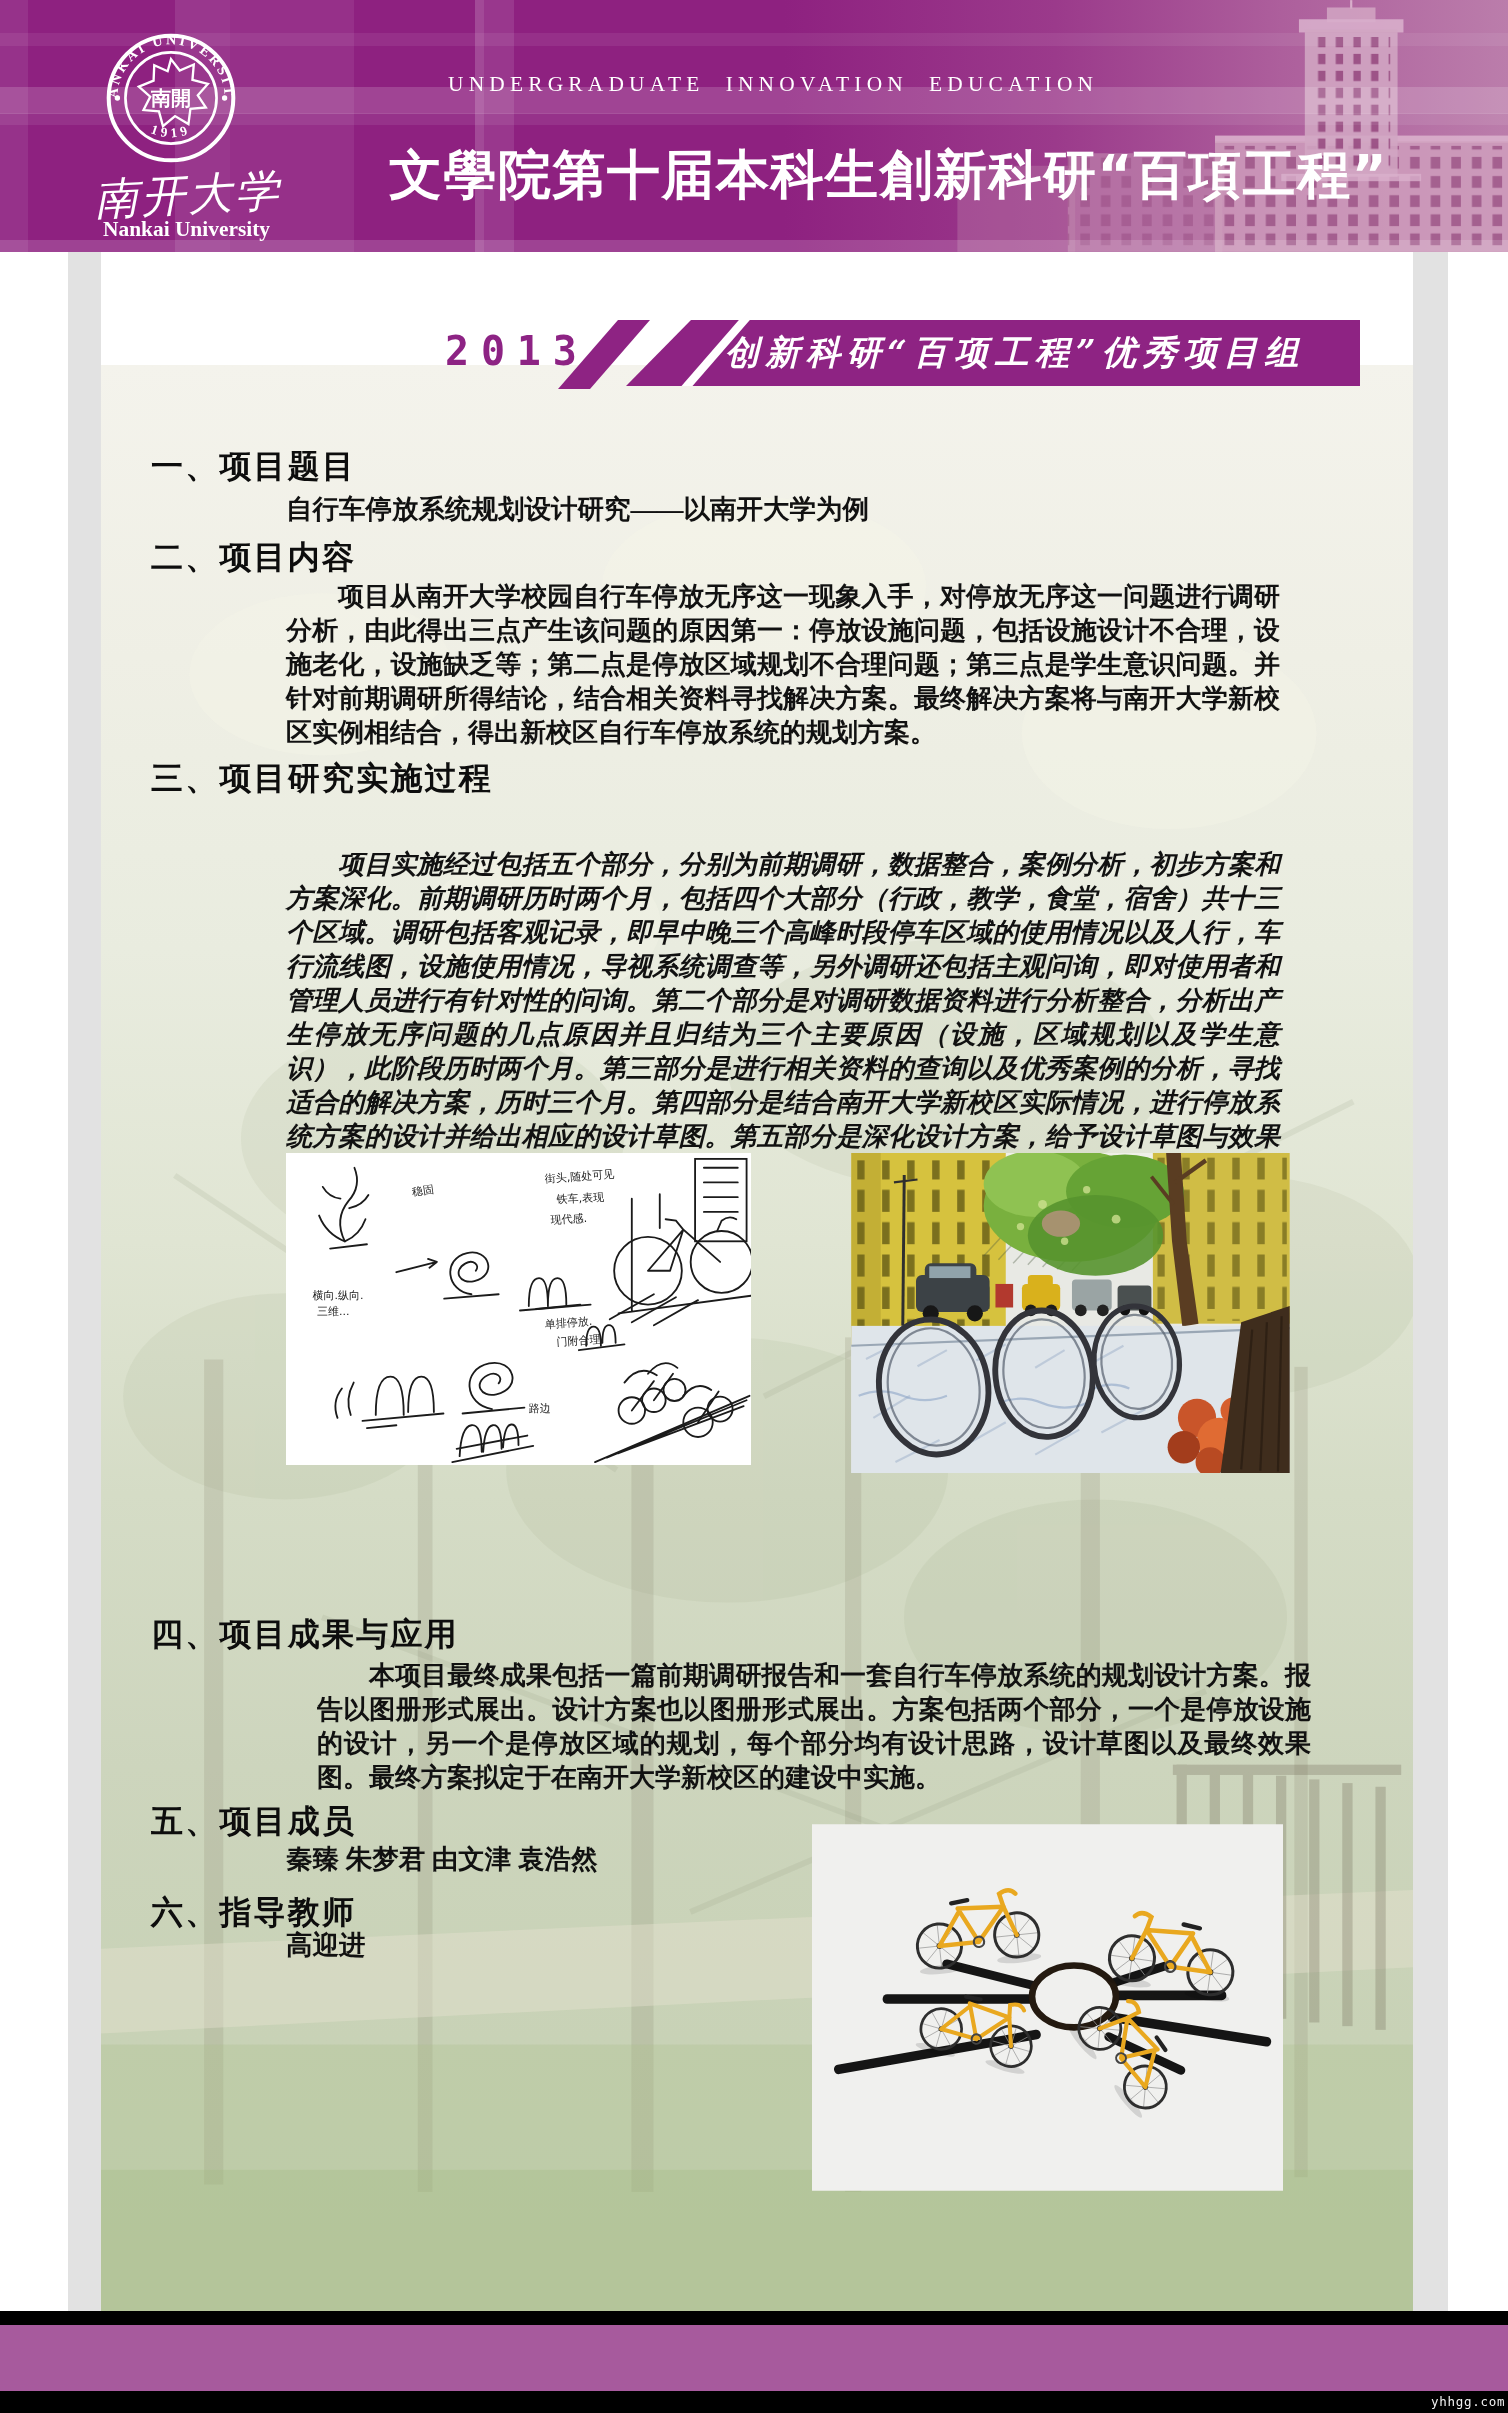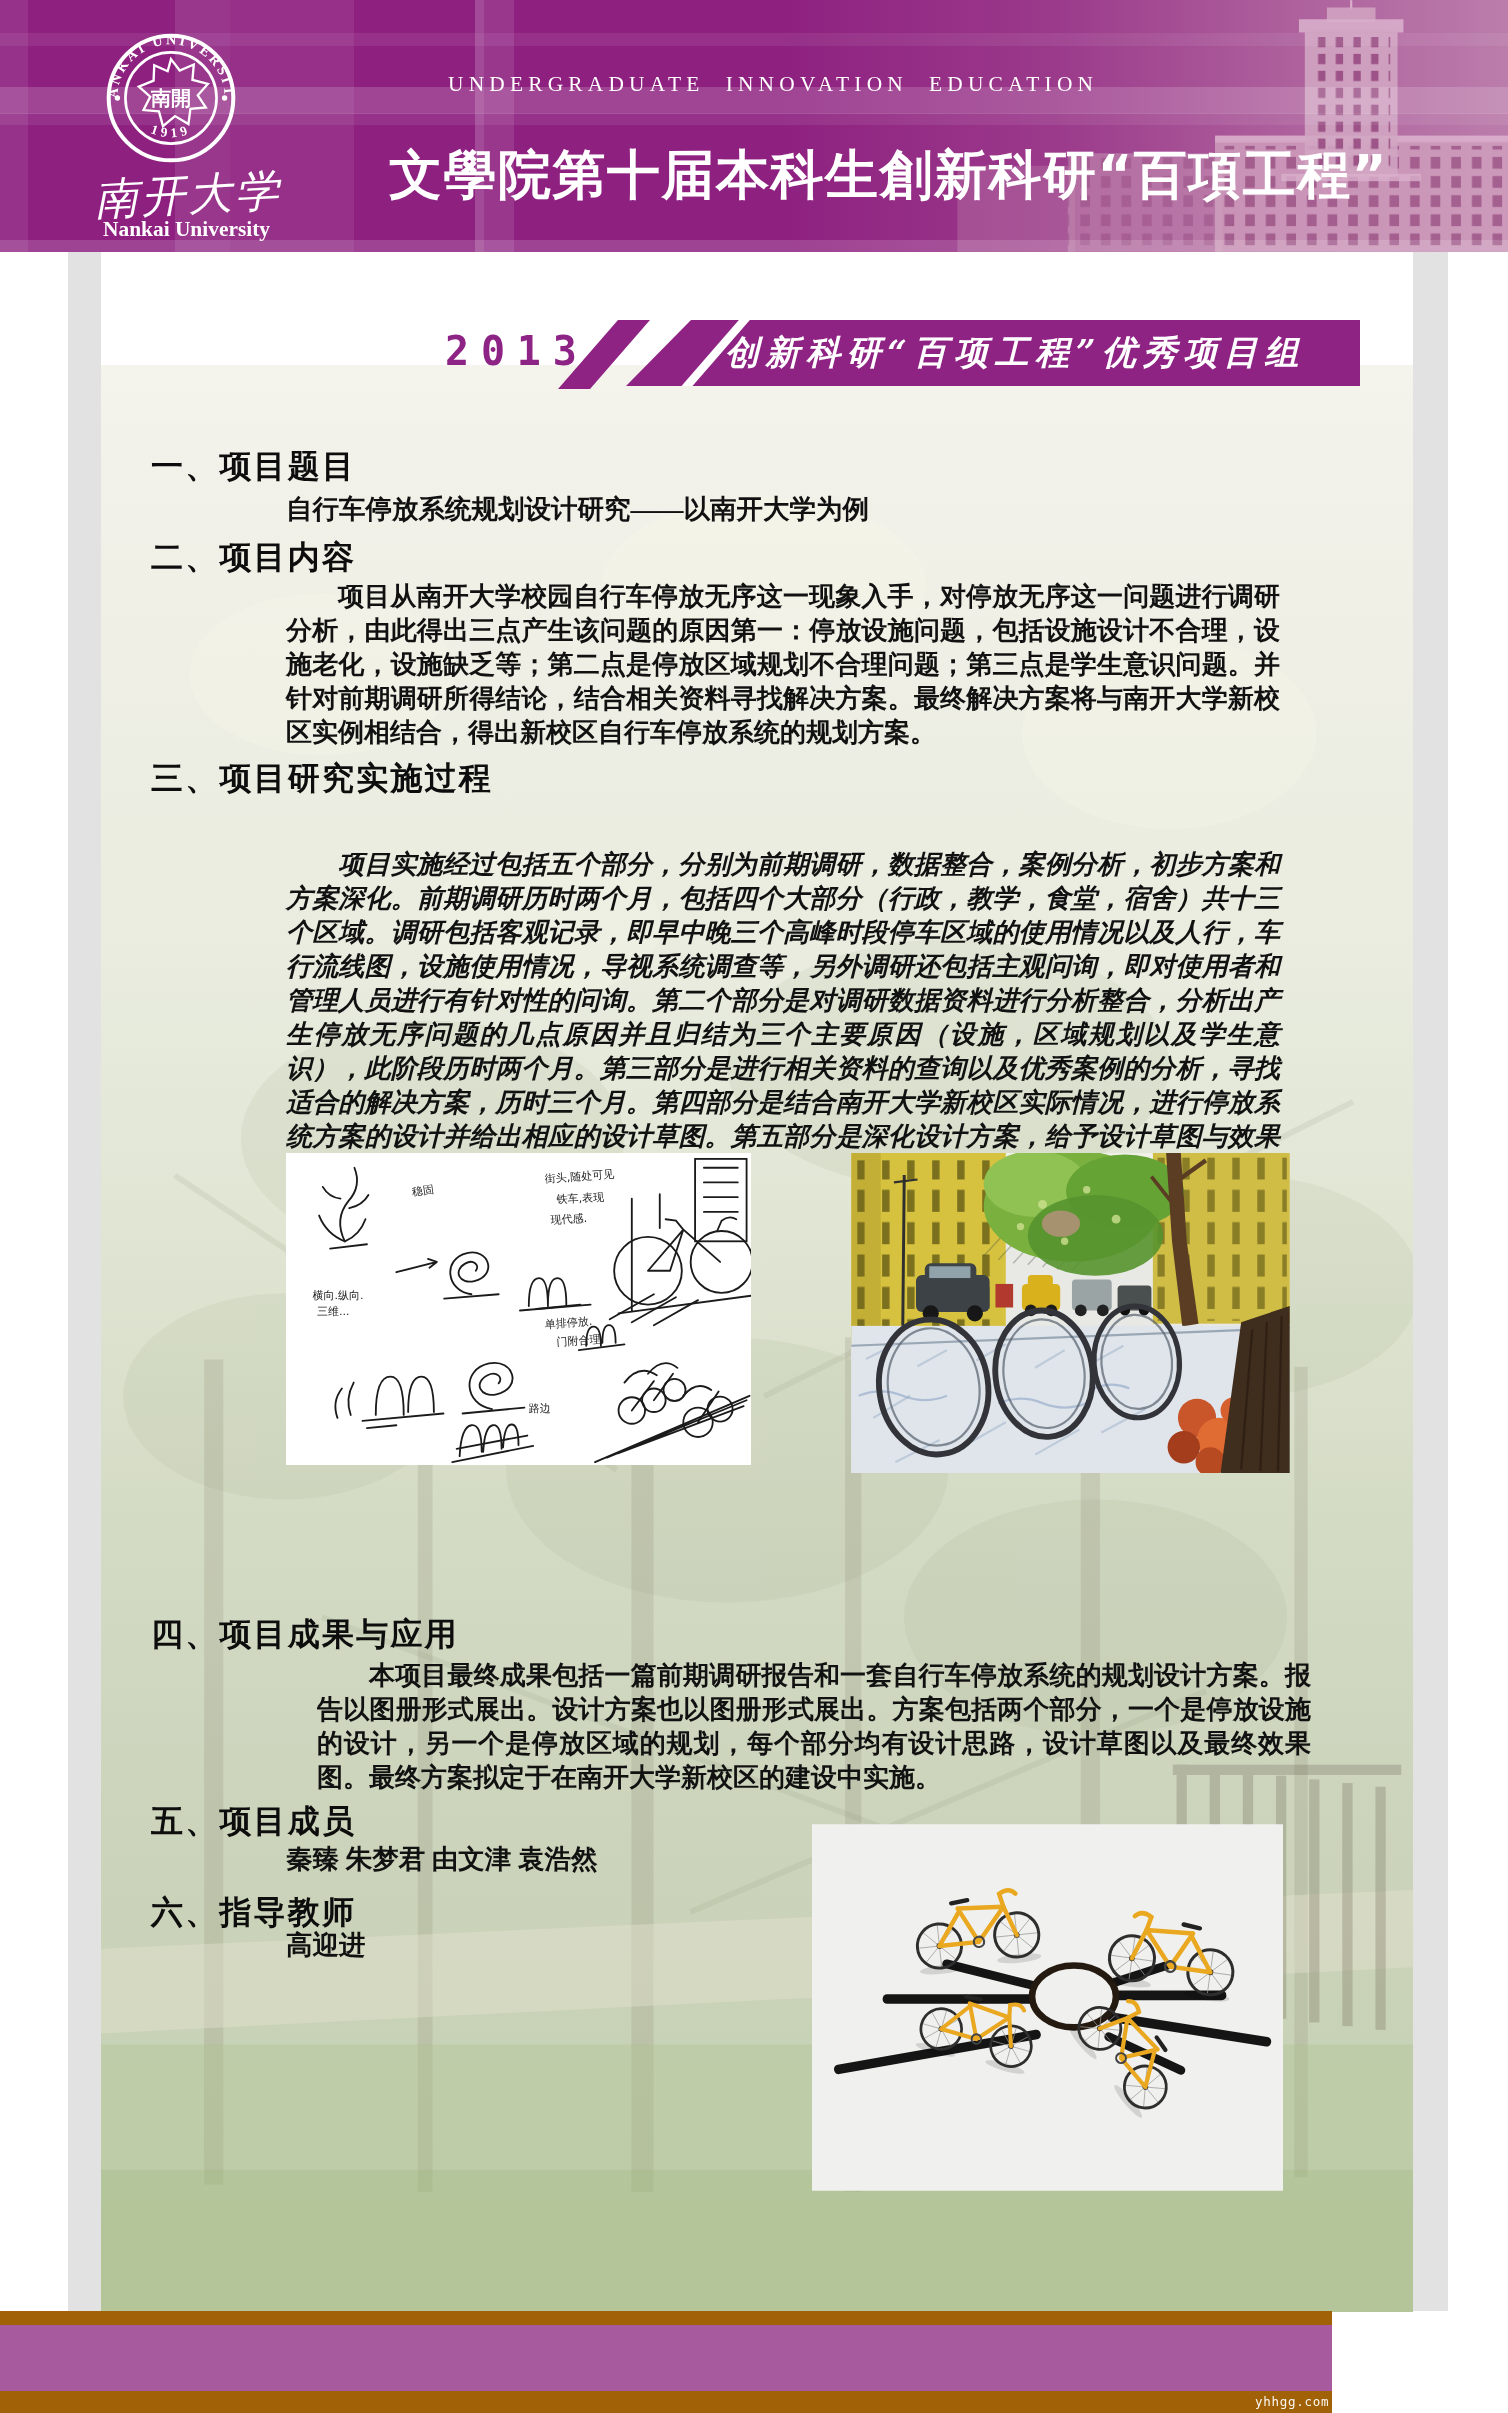--- a/index.html
+++ b/index.html
@@ -67,21 +67,21 @@
   .h4{top:1613px;} .p4{top:1659px;margin-left:31px;}
   .h5{top:1800px;} .c5{top:1841px;}
   .h6{top:1891px;} .c6{top:1927px;}
 
   
   .fig-sketch{position:absolute;left:286px;top:1153px;width:465px;height:312px;}
   .fig-street{position:absolute;left:851px;top:1153px;width:439px;height:320px;}
   .fig-diagram{position:absolute;left:812px;top:1824px;width:471px;height:367px;}
 
   
-  .footer{position:absolute;left:0;top:2311px;width:1332px;height:102px;background:#a16207;}
+  .footer{position:absolute;left:0;top:2311px;width:1508px;height:102px;background:#000000;}
   .footer .band{position:absolute;left:0;top:14px;width:100%;height:66px;background:#a75a9d;}
   .wm{position:absolute;right:2.9px;bottom:3.7px;color:rgba(255,255,255,.95);font-size:12.5px;
       font-family:"DejaVu Sans Mono",monospace;letter-spacing:0.7px;}
   .ann{font-family:"DejaVu Sans",sans-serif;}
 </style>
 </head>
 <body>
 
 <div class="poster">
 

